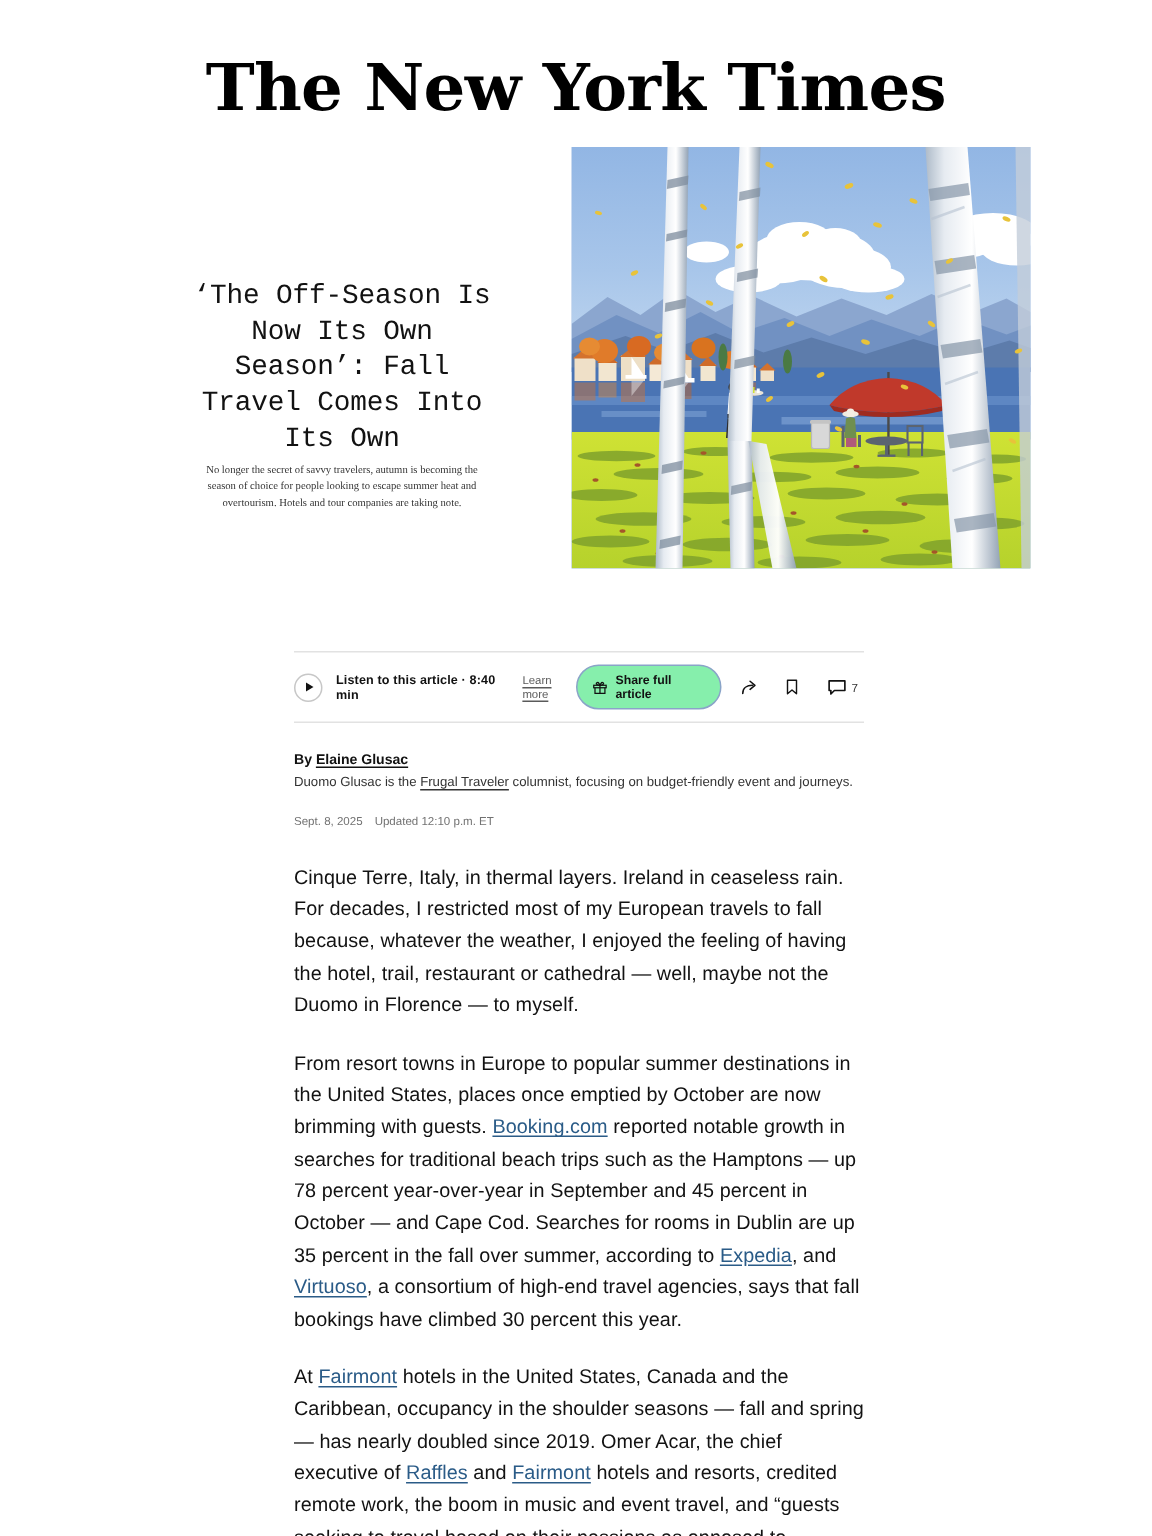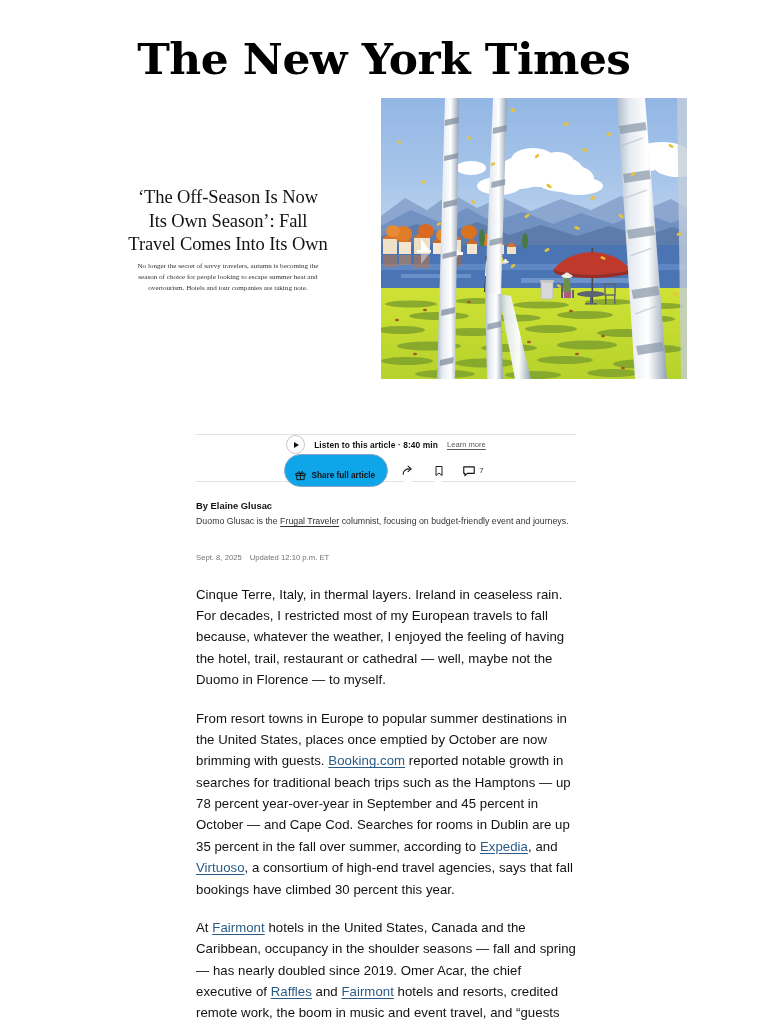--- a/index.html
+++ b/index.html
@@ -44,21 +44,21 @@
   }
 
   .headline-col {
     position: absolute;
     left: 128px;
     top: 96px;
     width: 200px;
     text-align: center;
   }
   .headline {
-    font-family: Liberation Serif, serif;
+    font-family: Liberation Mono, monospace;
     font-weight: 400;
     font-size: 18.5px;
     line-height: 1.28;
     letter-spacing: -0.1px;
     color: #121212;
     margin: 0;
   }
   .deck {
     font-family: "Liberation Serif", serif;
     font-size: 7.1px;
@@ -90,23 +90,22 @@
 
   .rule {
     height: 1px;
     background: #e2e2e2;
     width: 100%;
   }
 
   .toolbar {
     display: flex;
     align-items: center;
-    justify-content: space-between;
+    justify-content: flex-end;
     height: 46px;
-    flex-direction: column;
   }
   .toolbar-left {
     display: flex;
     align-items: center;
     gap: 9px;
   }
   .play-btn {
     width: 17px; height: 17px;
     border-radius: 50%;
     border: 1px solid #c7c7c7;
@@ -140,22 +139,22 @@
     display: flex;
     align-items: center;
     gap: 8px;
   }
   .share-pill {
     display: flex;
     align-items: center;
     gap: 5px;
     border: 1px solid #8aa4c8;
     border-radius: 20px;
-    padding: 15px 12px 5px 10px;
-    background: #0ea5e9;
+    padding: 5px 12px 5px 10px;
+    background: #86efac;
   }
   .share-pill-label {
     font-family: "Liberation Sans", sans-serif;
     font-size: 8.2px;
     font-weight: 700;
     color: #121212;
   }
   .icon-btn {
     width: 23px; height: 23px;
     border-radius: 50%;
@@ -180,39 +179,40 @@
     padding-top: 17px;
   }
   .byline-author {
     font-family: "Liberation Sans", sans-serif;
     font-size: 9.4px;
     font-weight: 700;
     color: #121212;
     line-height: 1.5;
   }
   .byline-author .name {
+    text-decoration: underline;
     text-underline-offset: 2px;
   }
   .byline-bio {
     font-family: "Liberation Sans", sans-serif;
     font-size: 8.8px;
     color: #333333;
     line-height: 1.55;
     margin-top: 2px;
   }
   .byline-bio .col-link {
     text-decoration: underline;
     text-underline-offset: 2px;
     color: #333333;
   }
   .byline-date {
     font-family: "Liberation Sans", sans-serif;
     font-size: 7.7px;
     color: #727272;
-    margin-top: 24px;
+    margin-top: 14px;
   }
   .byline-date .updated { margin-left: 8px; }
 
   
   .body-copy {
     padding-top: 22px;
   }
   .body-copy p {
     font-family: Liberation Sans, sans-serif;
     font-size: 13.2px;

